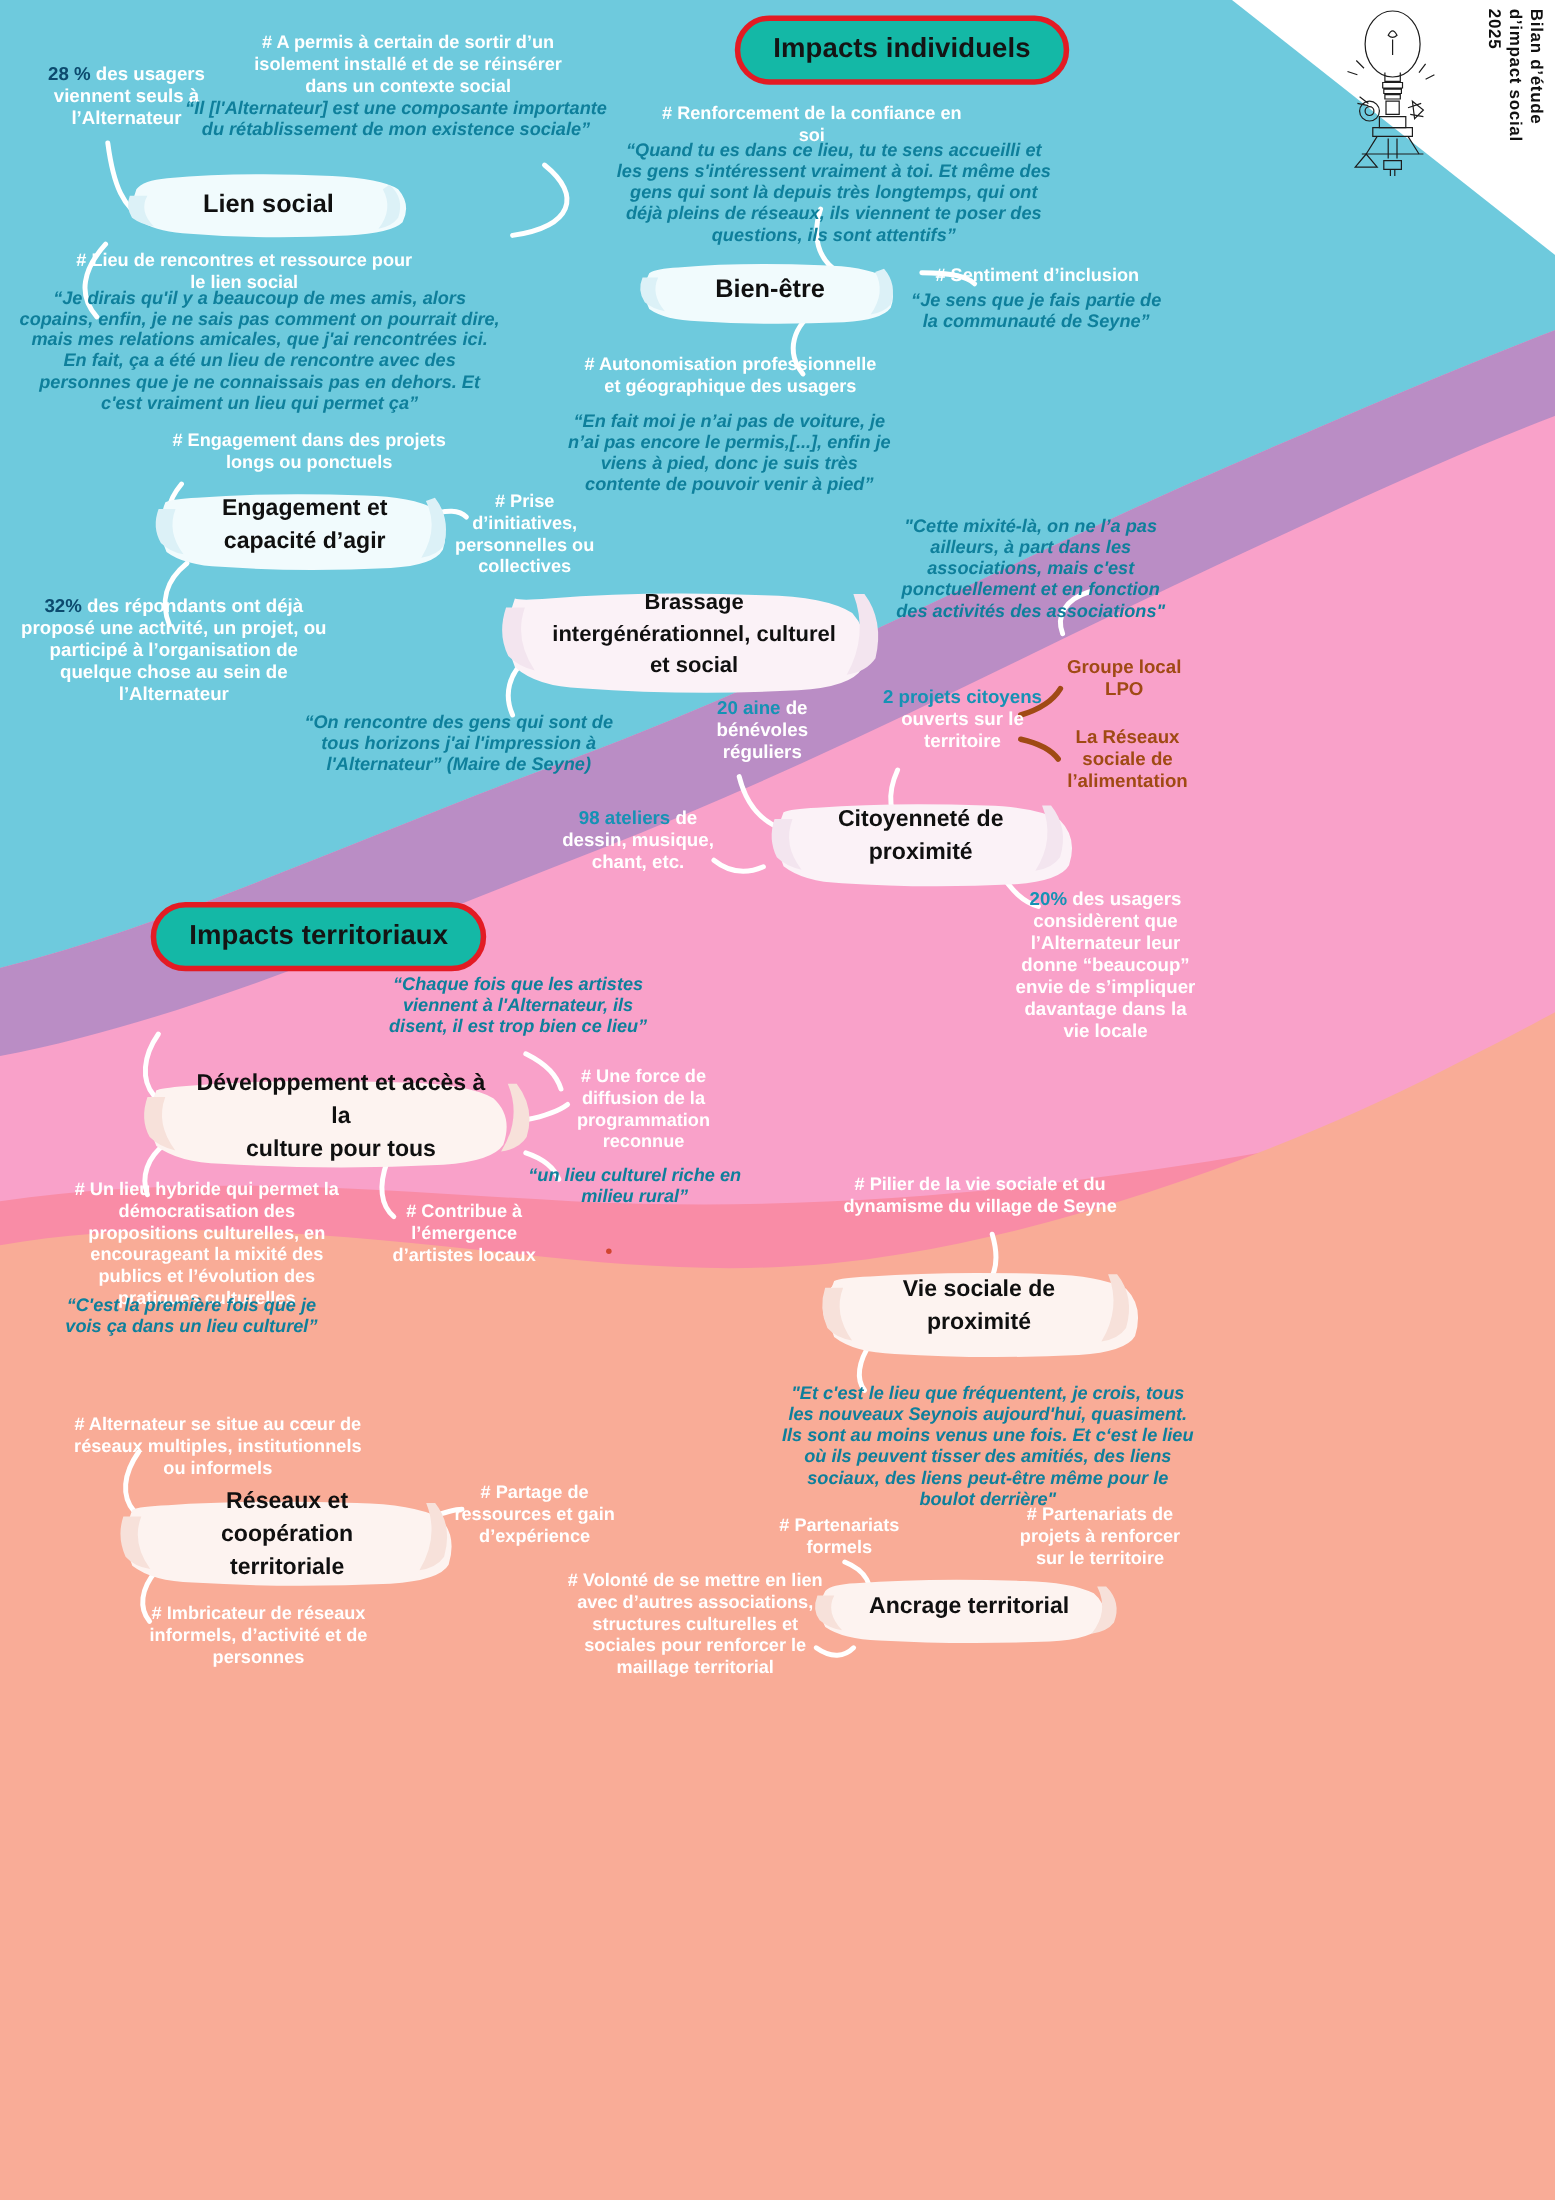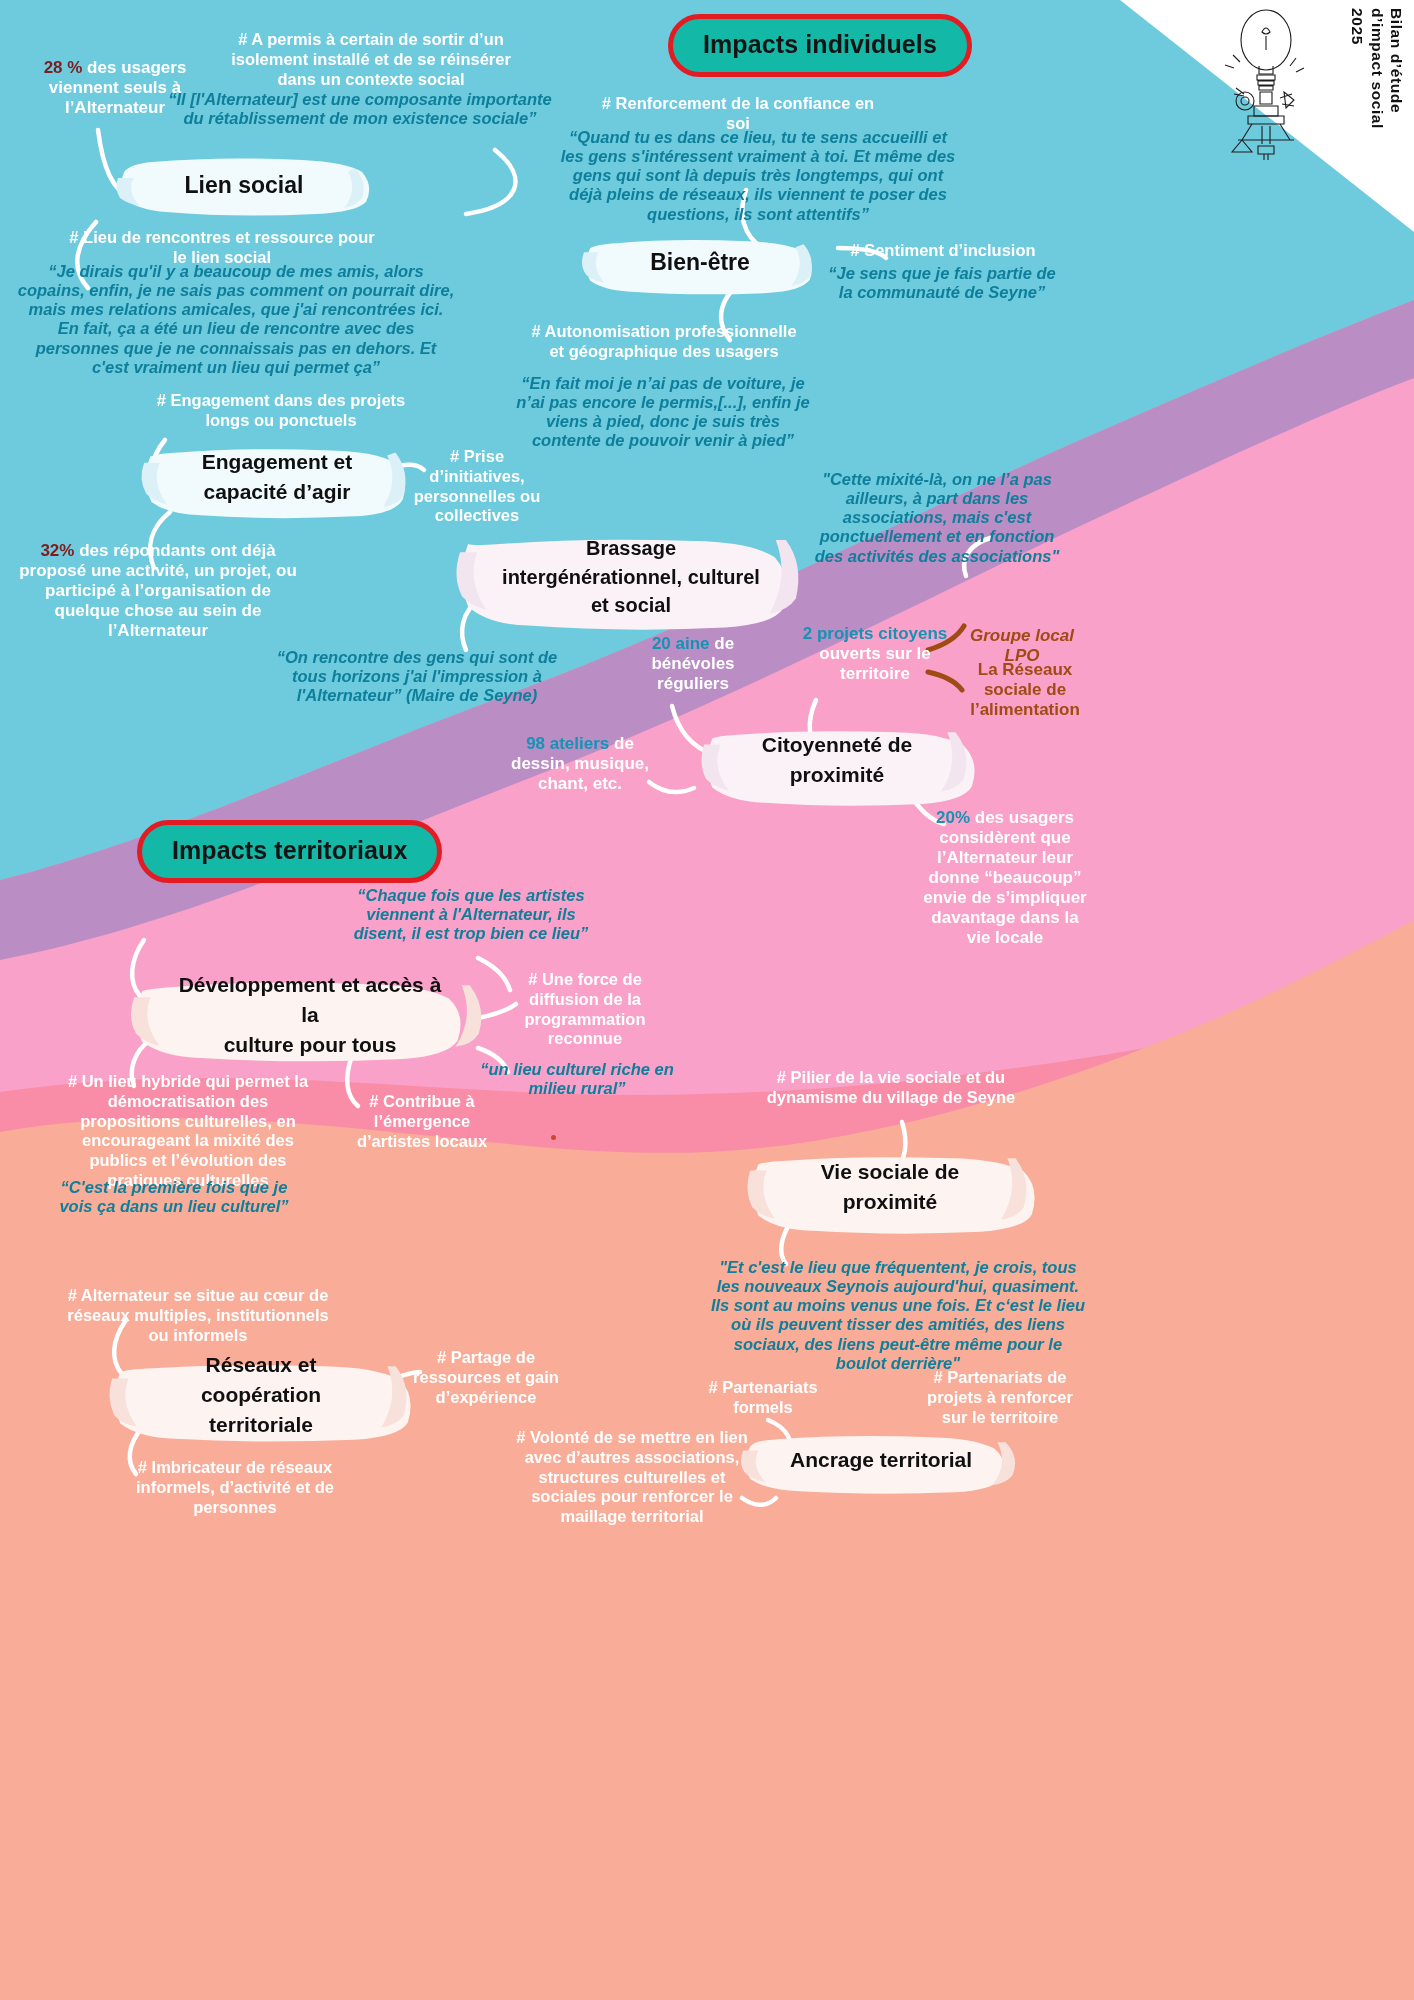--- a/index.html
+++ b/index.html
@@ -78,21 +78,21 @@
     font-size: 16.5px;
   }
   .quote {             
     color: #0e7f9b;
     font-weight: 800;
     font-style: italic;
     font-size: 16.5px;
     line-height: 1.16;
   }
   .stat { font-size: 17px; font-weight: 800; color: #ffffff; line-height: 1.18; }
-  .stat b { color: #7f1d1d; font-weight: 800; }
+  .stat b { color: #0c4a6e; font-weight: 800; }
   .stat-t b { color: #1592b4; }
   .brown { color: #a04a14; font-weight: 800; font-size: 17px; line-height: 1.18; }
 
   
   .links { position: absolute; inset: 0; z-index: 3; width: 1414px; height: 2000px; }
   .lk { fill: none; stroke: #ffffff; stroke-width: 4.5; stroke-linecap: round; }
   .lk-b { fill: none; stroke: #a04a14; stroke-width: 5; stroke-linecap: round; }
 
   .dot { position:absolute; width:5px; height:5px; border-radius:50%; background:#d1452f; z-index:4; }
 </style>
@@ -339,21 +339,21 @@
   <div class="txt quote" style="left:272px; top:648px; width:290px;">“On rencontre des gens qui sont de tous horizons j'ai l'impression à l'Alternateur” (Maire de Seyne)</div>
 
   <div class="txt stat stat-t" style="left:628px; top:634px; width:130px;">
     <b>20 aine</b><span> de bénévoles réguliers</span>
   </div>
 
   <div class="txt stat stat-t" style="left:798px; top:624px; width:154px;">
     <b>2 projets citoyens</b><span> ouverts sur le territoire</span>
   </div>
 
-  <div class="txt brown" style="left:960px; top:626px; width:124px;font-style:italic;">Groupe local LPO</div>
+  <div class="txt brown" style="left:960px; top:597px; width:124px;">Groupe local LPO</div>
 
   <div class="txt brown" style="left:960px; top:660px; width:130px;">La Réseaux sociale de l’alimentation</div>
 
   <div class="txt stat stat-t" style="left:506px; top:734px; width:148px;">
     <b>98 ateliers</b><span> de dessin, musique, chant, etc.</span>
   </div>
 
   <div class="txt stat stat-t" style="left:920px; top:808px; width:170px;">
     <b>20%</b><span> des usagers considèrent que l’Alternateur leur donne “beaucoup” envie de s’impliquer davantage dans la vie locale</span>
   </div>

